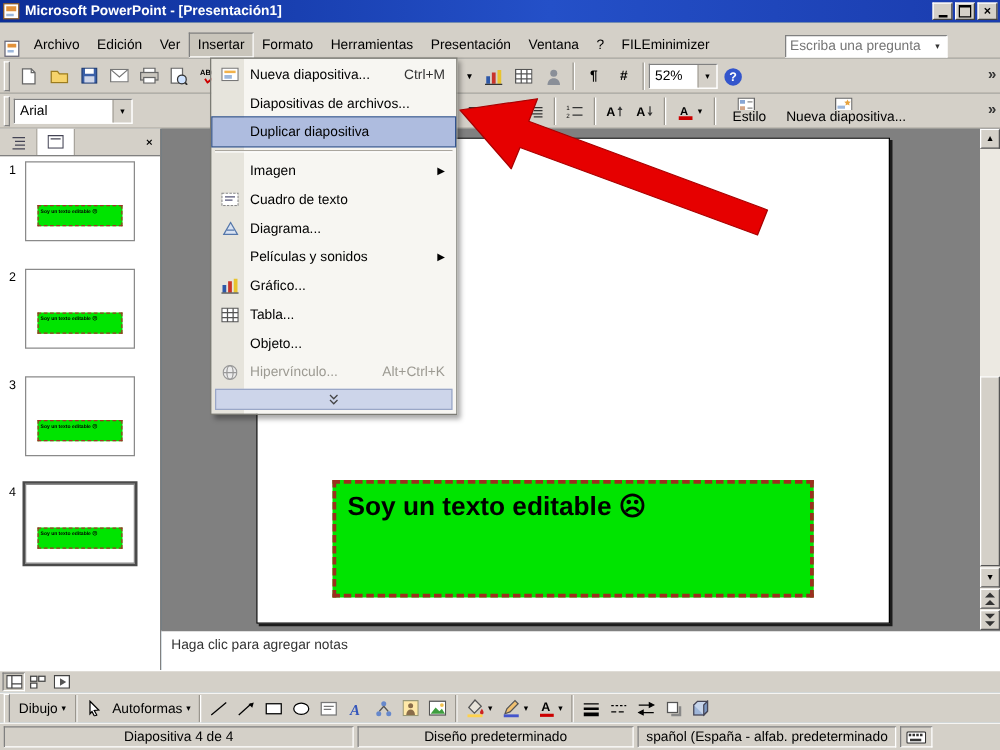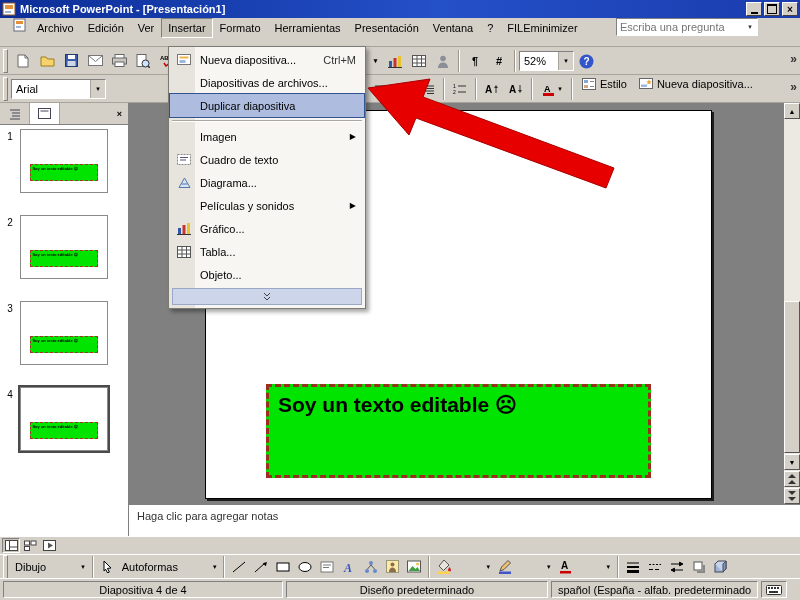--- a/index.html
+++ b/index.html
@@ -9,44 +9,44 @@
   .titlebar{position:absolute;left:0;top:0;width:800px;height:18px;
     background:linear-gradient(90deg,#0c2d96 0%,#2450c8 55%,#1a3cae 100%);
     display:flex;align-items:center;color:#fff;box-sizing:border-box;padding:0 2px;}
   .title-text{font-weight:bold;font-size:11px;margin-left:4px;flex:1;white-space:nowrap;}
   .win-btn{width:16px;height:14px;background:#d4d0c8;border:1px solid;border-color:#fff #404040 #404040 #fff;
     margin-left:2px;display:flex;align-items:center;justify-content:center;color:#000;font-size:10px;font-weight:bold;box-sizing:border-box;}
   .glyph-min{width:7px;height:2px;background:#000;margin-top:7px;}
   .glyph-max{width:8px;height:7px;border:1px solid #000;border-top-width:2px;}
   
   .menubar{position:absolute;left:0;top:18px;width:800px;height:29px;background:#d4d0c8;
-    border-bottom:1px solid #a8a49c;display:flex;align-items:flex-start;box-sizing:border-box;padding-left:13px;}
+    border-bottom:1px solid #a8a49c;display:flex;align-items:flex-end;box-sizing:border-box;padding-left:3px;}
   .menu-item{padding:3px 6px;border:1px solid transparent;white-space:nowrap;}
   .menu-item.active{background:#c9c5bb;border-color:#808080 #fff #fff #808080;}
-  .qbox{margin-left:auto;margin-right:42px;width:142px;height:18px;background:#fff;
+  .qbox{margin-left:auto;margin-right:42px;width:130px;height:18px;background:#fff;
     border:1px solid;border-color:#808080 #fff #fff #808080;display:flex;align-items:center;box-sizing:border-box;}
   .qbox input{border:0;outline:0;flex:1;min-width:0;font-family:inherit;font-size:11px;color:#555;padding-left:3px;background:transparent;}
   .qbox .drop{width:14px;text-align:center;font-size:7px;color:#333;}
   
   .toolbar{position:absolute;left:0;width:800px;height:28px;background:#d4d0c8;border-bottom:1px solid #a8a49c;
     display:flex;align-items:center;box-sizing:border-box;}
   #tb1{top:47px;} #tb2{top:75px;}
   .grip{width:3px;height:22px;background:#d4d0c8;border:1px solid;border-color:#fff #808080 #808080 #fff;margin:0 3px;}
   .tbtn{height:22px;min-width:22px;display:flex;align-items:center;justify-content:center;margin:0 1px;box-sizing:border-box;}
   .tbtn.narrow{min-width:13px;}
   .sep{width:0;height:22px;border-left:1px solid #9a968e;border-right:1px solid #fff;margin:0 3px;}
   .combo{height:20px;background:#fff;border:1px solid;border-color:#808080 #fff #fff #808080;
     display:flex;align-items:center;box-sizing:border-box;}
   .combo .val{padding:0 4px;flex:1;}
   .combo .drop{width:14px;height:100%;background:#d4d0c8;border-left:1px solid #a8a49c;
     display:flex;align-items:center;justify-content:center;font-size:7px;}
   .tb-right{position:absolute;left:368px;top:2px;height:24px;display:flex;align-items:center;}
   .tb-over{position:absolute;right:3px;top:5px;font-size:12px;font-weight:bold;color:#333;}
   .glyph{font-size:11px;font-weight:bold;}
-  .lblbtn{height:22px;display:flex;padding:0 5px;margin:0 1px;white-space:nowrap;}
+  .lblbtn{height:22px;display:flex;align-items:center;padding:0 5px;margin:0 1px;white-space:nowrap;flex-direction:column;}
   .lblbtn .txt{margin-left:4px;}
   .dropchar{font-size:7px;margin-left:3px;}
   
   .dropdown{position:absolute;left:168px;top:46px;width:198px;z-index:50;background:#f4f3ee;
     border:1px solid #7b7b74;box-shadow:3px 3px 4px rgba(0,0,0,.35);padding:1px;box-sizing:border-box;
     background:linear-gradient(to right,#e6e4dc 0,#e6e4dc 26px,#f7f6f2 26px);}
   .dd-item{position:relative;height:23px;display:flex;align-items:center;padding:0 8px 0 30px;box-sizing:border-box;}
   .dd-item.hl{background:#aebcdf;outline:1px solid #31538f;}
   .dd-item.disabled .dd-label,.dd-item.disabled .dd-short{color:#9c9a92;}
   .dd-icon{position:absolute;left:4px;width:20px;display:flex;align-items:center;justify-content:center;}
@@ -85,26 +85,26 @@
     border:1px solid;border-color:#fff #555 #555 #fff;box-sizing:border-box;}
   .notes{position:absolute;left:129px;top:504px;width:671px;height:32px;background:#fff;
     border-top:1px solid #808080;box-sizing:border-box;padding:5px 8px;color:#333;}
   
   .band{position:absolute;left:0;top:536px;width:800px;height:18px;background:#d4d0c8;
     border-top:1px solid #fff;display:flex;align-items:center;padding-left:2px;box-sizing:border-box;}
   .view-btn{width:18px;height:15px;display:flex;align-items:center;justify-content:center;margin-right:1px;box-sizing:border-box;}
   .view-btn.pressed{border:1px solid;border-color:#808080 #fff #fff #808080;background:#c9c5bb;}
   .drawbar{position:absolute;left:0;top:554px;width:800px;height:24px;background:#d4d0c8;
     border-top:1px solid #fff;display:flex;align-items:center;box-sizing:border-box;}
-  .dbtn{height:20px;display:flex;align-items:center;justify-content:center;padding:0 3px;margin:0 1px;gap:32px;}
+  .dbtn{height:20px;display:flex;align-items:center;justify-content:center;padding:0 3px;margin:0 1px;}
   .statusbar{position:absolute;left:0;top:578px;width:800px;height:22px;background:#d4d0c8;
     border-top:1px solid #fff;display:flex;align-items:center;gap:3px;padding:0 3px;box-sizing:border-box;}
   .spanel{height:17px;border:1px solid;border-color:#808080 #fff #fff #808080;box-sizing:border-box;
     display:flex;align-items:center;justify-content:center;padding:0 6px;white-space:nowrap;}
-  .sp1{width:280px;} .sp2{width:262px;}
+  .sp1{width:280px;} .sp2{width:221px;}
   
   .annot{position:absolute;left:0;top:0;z-index:60;pointer-events:none;}
 </style>
 </head>
 <body>
 
 <div class="screen">
 
   <div class="titlebar">
     <svg width="14" height="14">
@@ -660,20 +660,31 @@
             <line x1="0.5" y1="8" x2="13.5" y2="8" stroke="#555"></line>
             <line x1="5" y1="0.5" x2="5" y2="11.5" stroke="#555"></line>
             <line x1="9.5" y1="0.5" x2="9.5" y2="11.5" stroke="#555"></line>
           </svg>
       </span>
       <span class="dd-label">Tabla...</span>
     </div>
     <div class="dd-item">
       <span class="dd-label">Objeto...</span>
     </div>
+    <div class="dd-item disabled">
+      <span class="dd-icon">
+        <svg width="12" height="12">
+            <circle cx="6" cy="6" r="5.5" fill="#ececec" stroke="#999"></circle>
+            <ellipse cx="6" cy="6" rx="2.5" ry="5.5" fill="none" stroke="#999"></ellipse>
+            <line x1="0.5" y1="6" x2="11.5" y2="6" stroke="#999"></line>
+          </svg>
+      </span>
+      <span class="dd-label">Hipervínculo...</span>
+      <span class="dd-short">Alt+Ctrl+K</span>
+    </div>
     <div class="dd-chevron">
       <svg width="10" height="9">
           <polyline points="2,1 5,4 8,1" fill="none" stroke="#444"></polyline>
           <polyline points="2,5 5,8 8,5" fill="none" stroke="#444"></polyline>
         </svg>
     </div>
   </div>
 
   <svg class="annot" width="800" height="600">
     <polygon points="368,88 430,79 423,97 614,168 606,188 416,118 409,135" fill="#e60000" stroke="#a80000" stroke-width="1" stroke-linejoin="round"></polygon>

